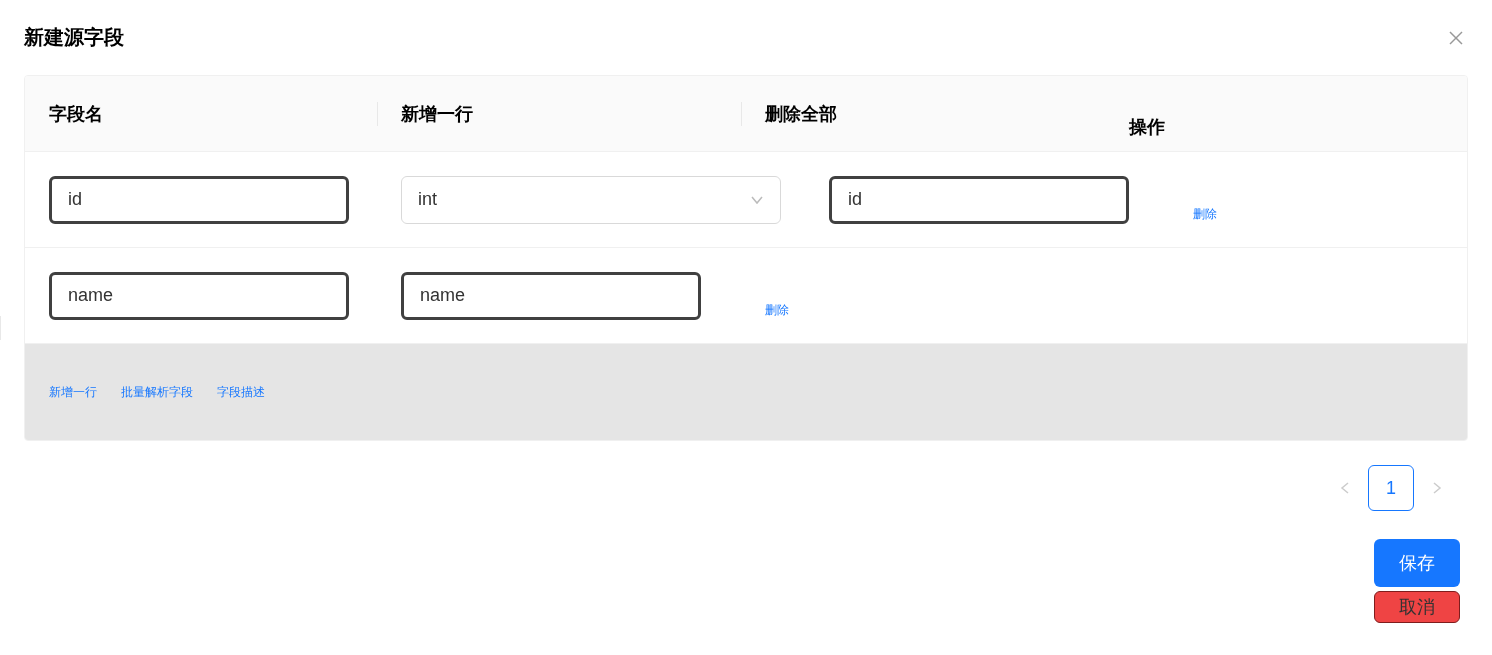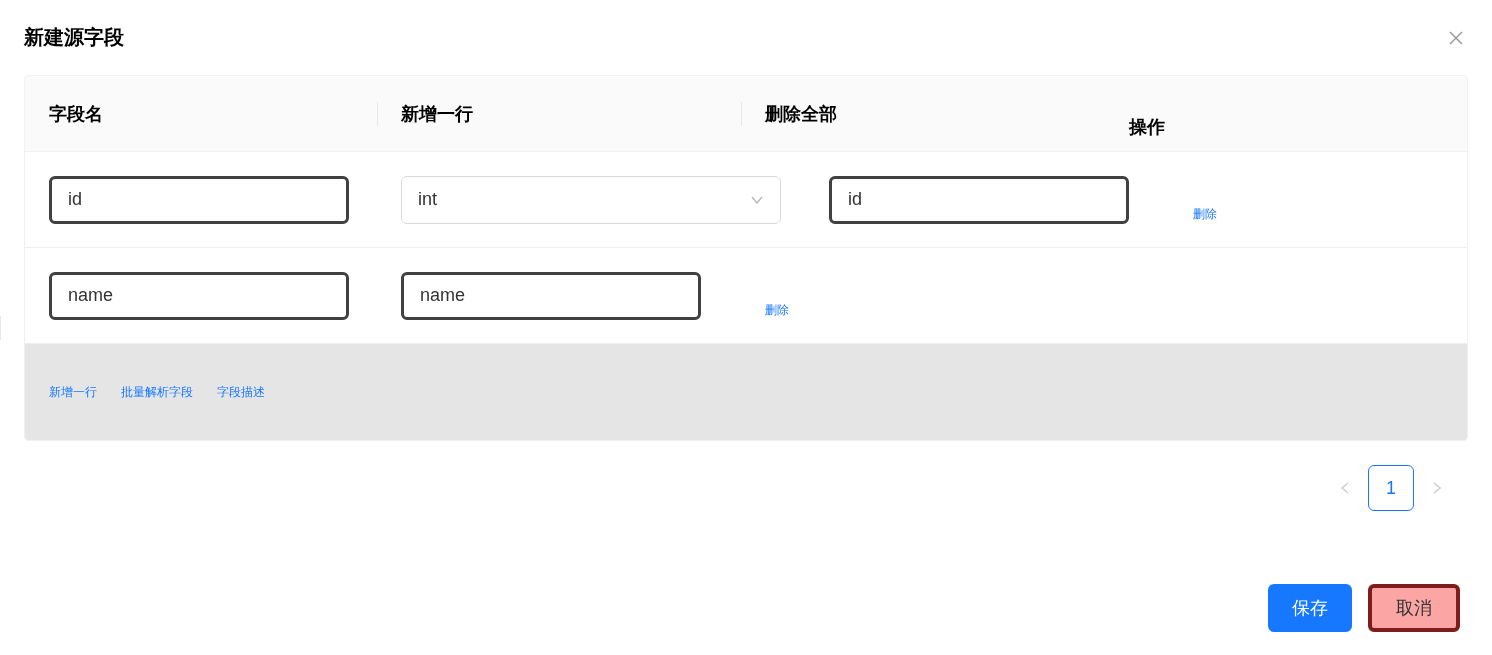--- a/index.html
+++ b/index.html
@@ -162,41 +162,42 @@
       cursor: pointer;
     }
     .page-arrow {
       width: 14px;
       height: 14px;
       color: #ccc;
       cursor: pointer;
     }
     .modal-footer {
       position: absolute;
-      bottom: 23px;
+      bottom: 32px;
       right: 32px;
       display: flex;
-      gap: 16px;
+      gap: 4px;
+      flex-direction: column;
     }
     .btn-primary {
       height: 48px;
       padding: 0 24px;
       background: #1677ff;
       color: #fff;
       border: none;
       border-radius: 6px;
       font-size: 18px;
       cursor: pointer;
     }
     .btn-default {
-      height: 48px;
-      padding: 0 24px;
-      background: #fca5a5;
+      height: 32px;
+      padding: 0 24px;
+      background: #ef4444;
       color: #333;
-      border: 4px solid #7f1d1d;
+      border: 1px solid #7f1d1d;
       border-radius: 6px;
       font-size: 18px;
       cursor: pointer;
     }
   </style>
 </head>
 <body>
 
 <div class="modal">
   <div class="modal-header">

